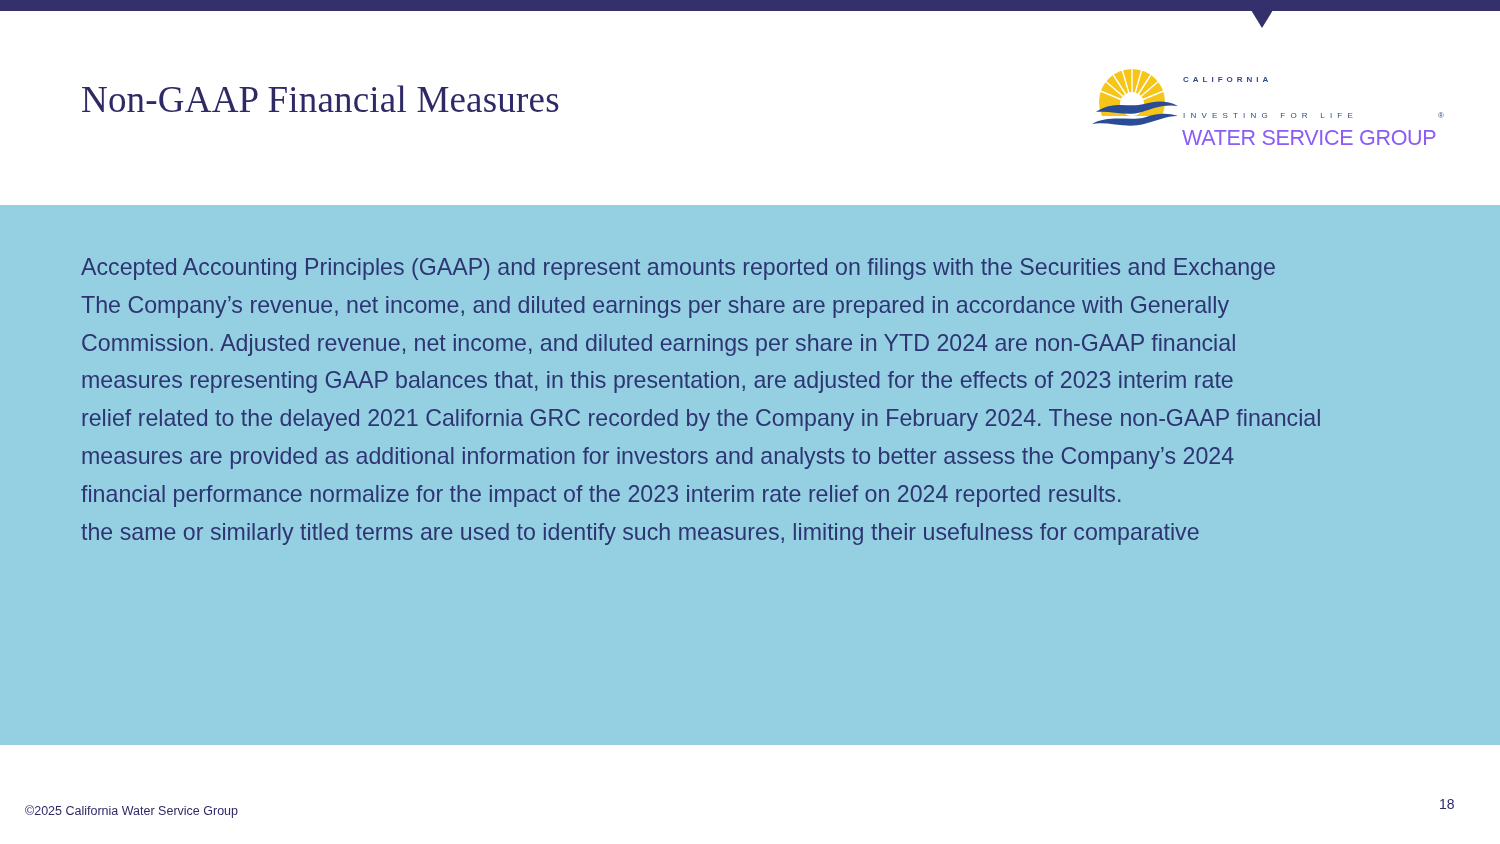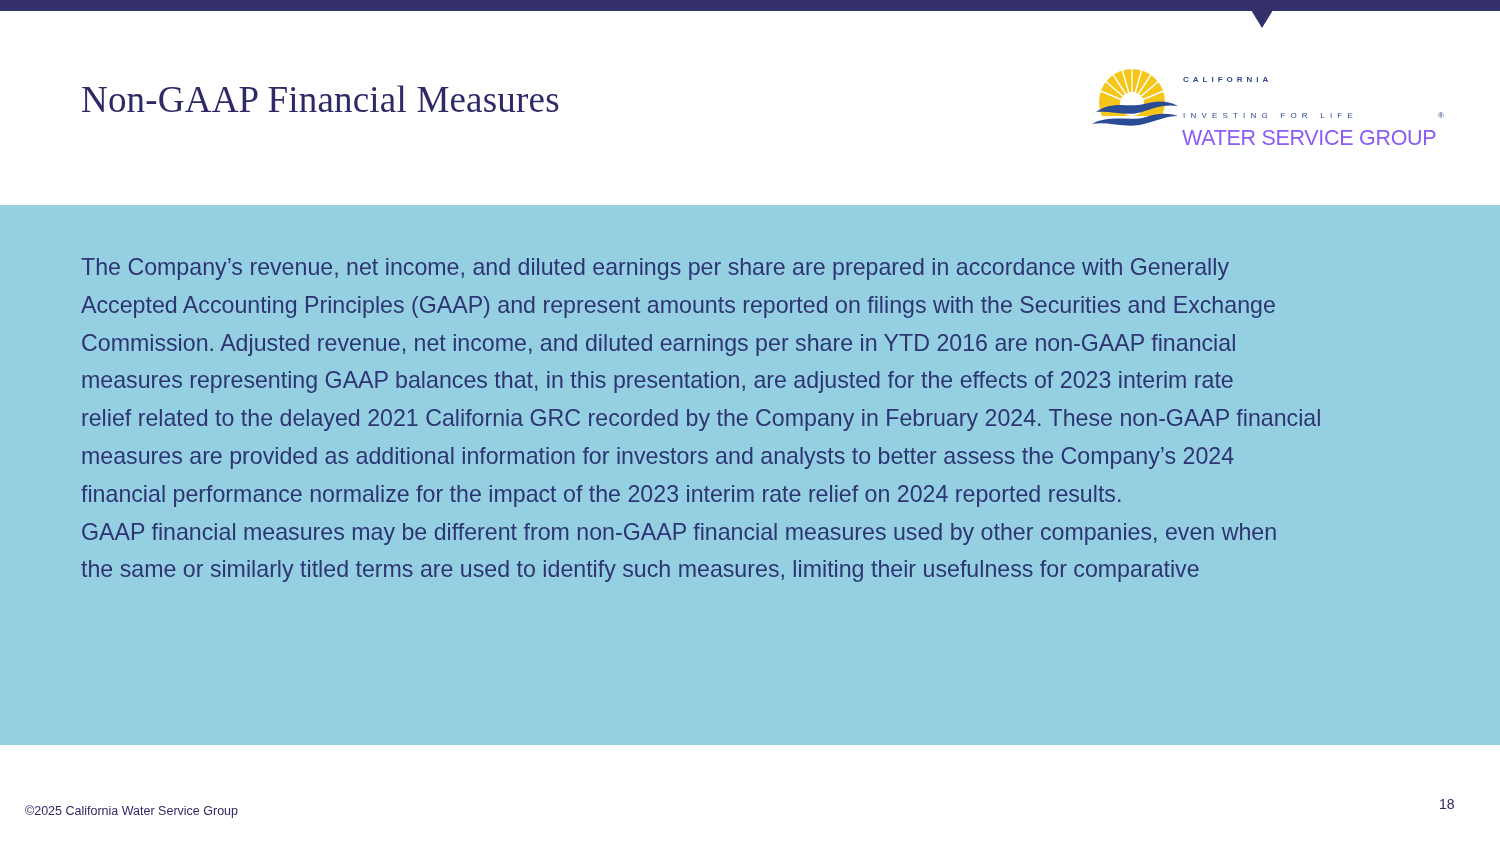--- a/index.html
+++ b/index.html
@@ -57,25 +57,24 @@
   </svg>
   <div class="logo-small">CALIFORNIA</div>
   <div class="logo-main">WATER SERVICE GROUP</div>
   <div class="logo-tag">INVESTING FOR LIFE</div>
   <div class="logo-reg">®</div>
 </div>
 
 <div class="band"></div>
 
 <div class="body-text">
+  <span>Accepted Accounting Principles (GAAP) and represent amounts reported on filings with the Securities and Exchange</span>
   <span>The Company’s revenue, net income, and diluted earnings per share are prepared in accordance with Generally</span>
-  <span>Accepted Accounting Principles (GAAP) and represent amounts reported on filings with the Securities and Exchange</span>
-  <span>Commission. Adjusted revenue, net income, and diluted earnings per share in YTD 2016 are non-GAAP financial</span>
+  <span>Commission. Adjusted revenue, net income, and diluted earnings per share in YTD 2024 are non-GAAP financial</span>
   <span>measures representing GAAP balances that, in this presentation, are adjusted for the effects of 2023 interim rate</span>
   <span>relief related to the delayed 2021 California GRC recorded by the Company in February 2024. These non-GAAP financial</span>
   <span>measures are provided as additional information for investors and analysts to better assess the Company’s 2024</span>
   <span>financial performance normalize for the impact of the 2023 interim rate relief on 2024 reported results.</span>
-  <span>GAAP financial measures may be different from non-GAAP financial measures used by other companies, even when</span>
   <span>the same or similarly titled terms are used to identify such measures, limiting their usefulness for comparative</span>
 </div>
 
 <div class="footer-copy">©2025 California Water Service Group</div>
 <div class="page-num">18</div>
 
 </body></html>

